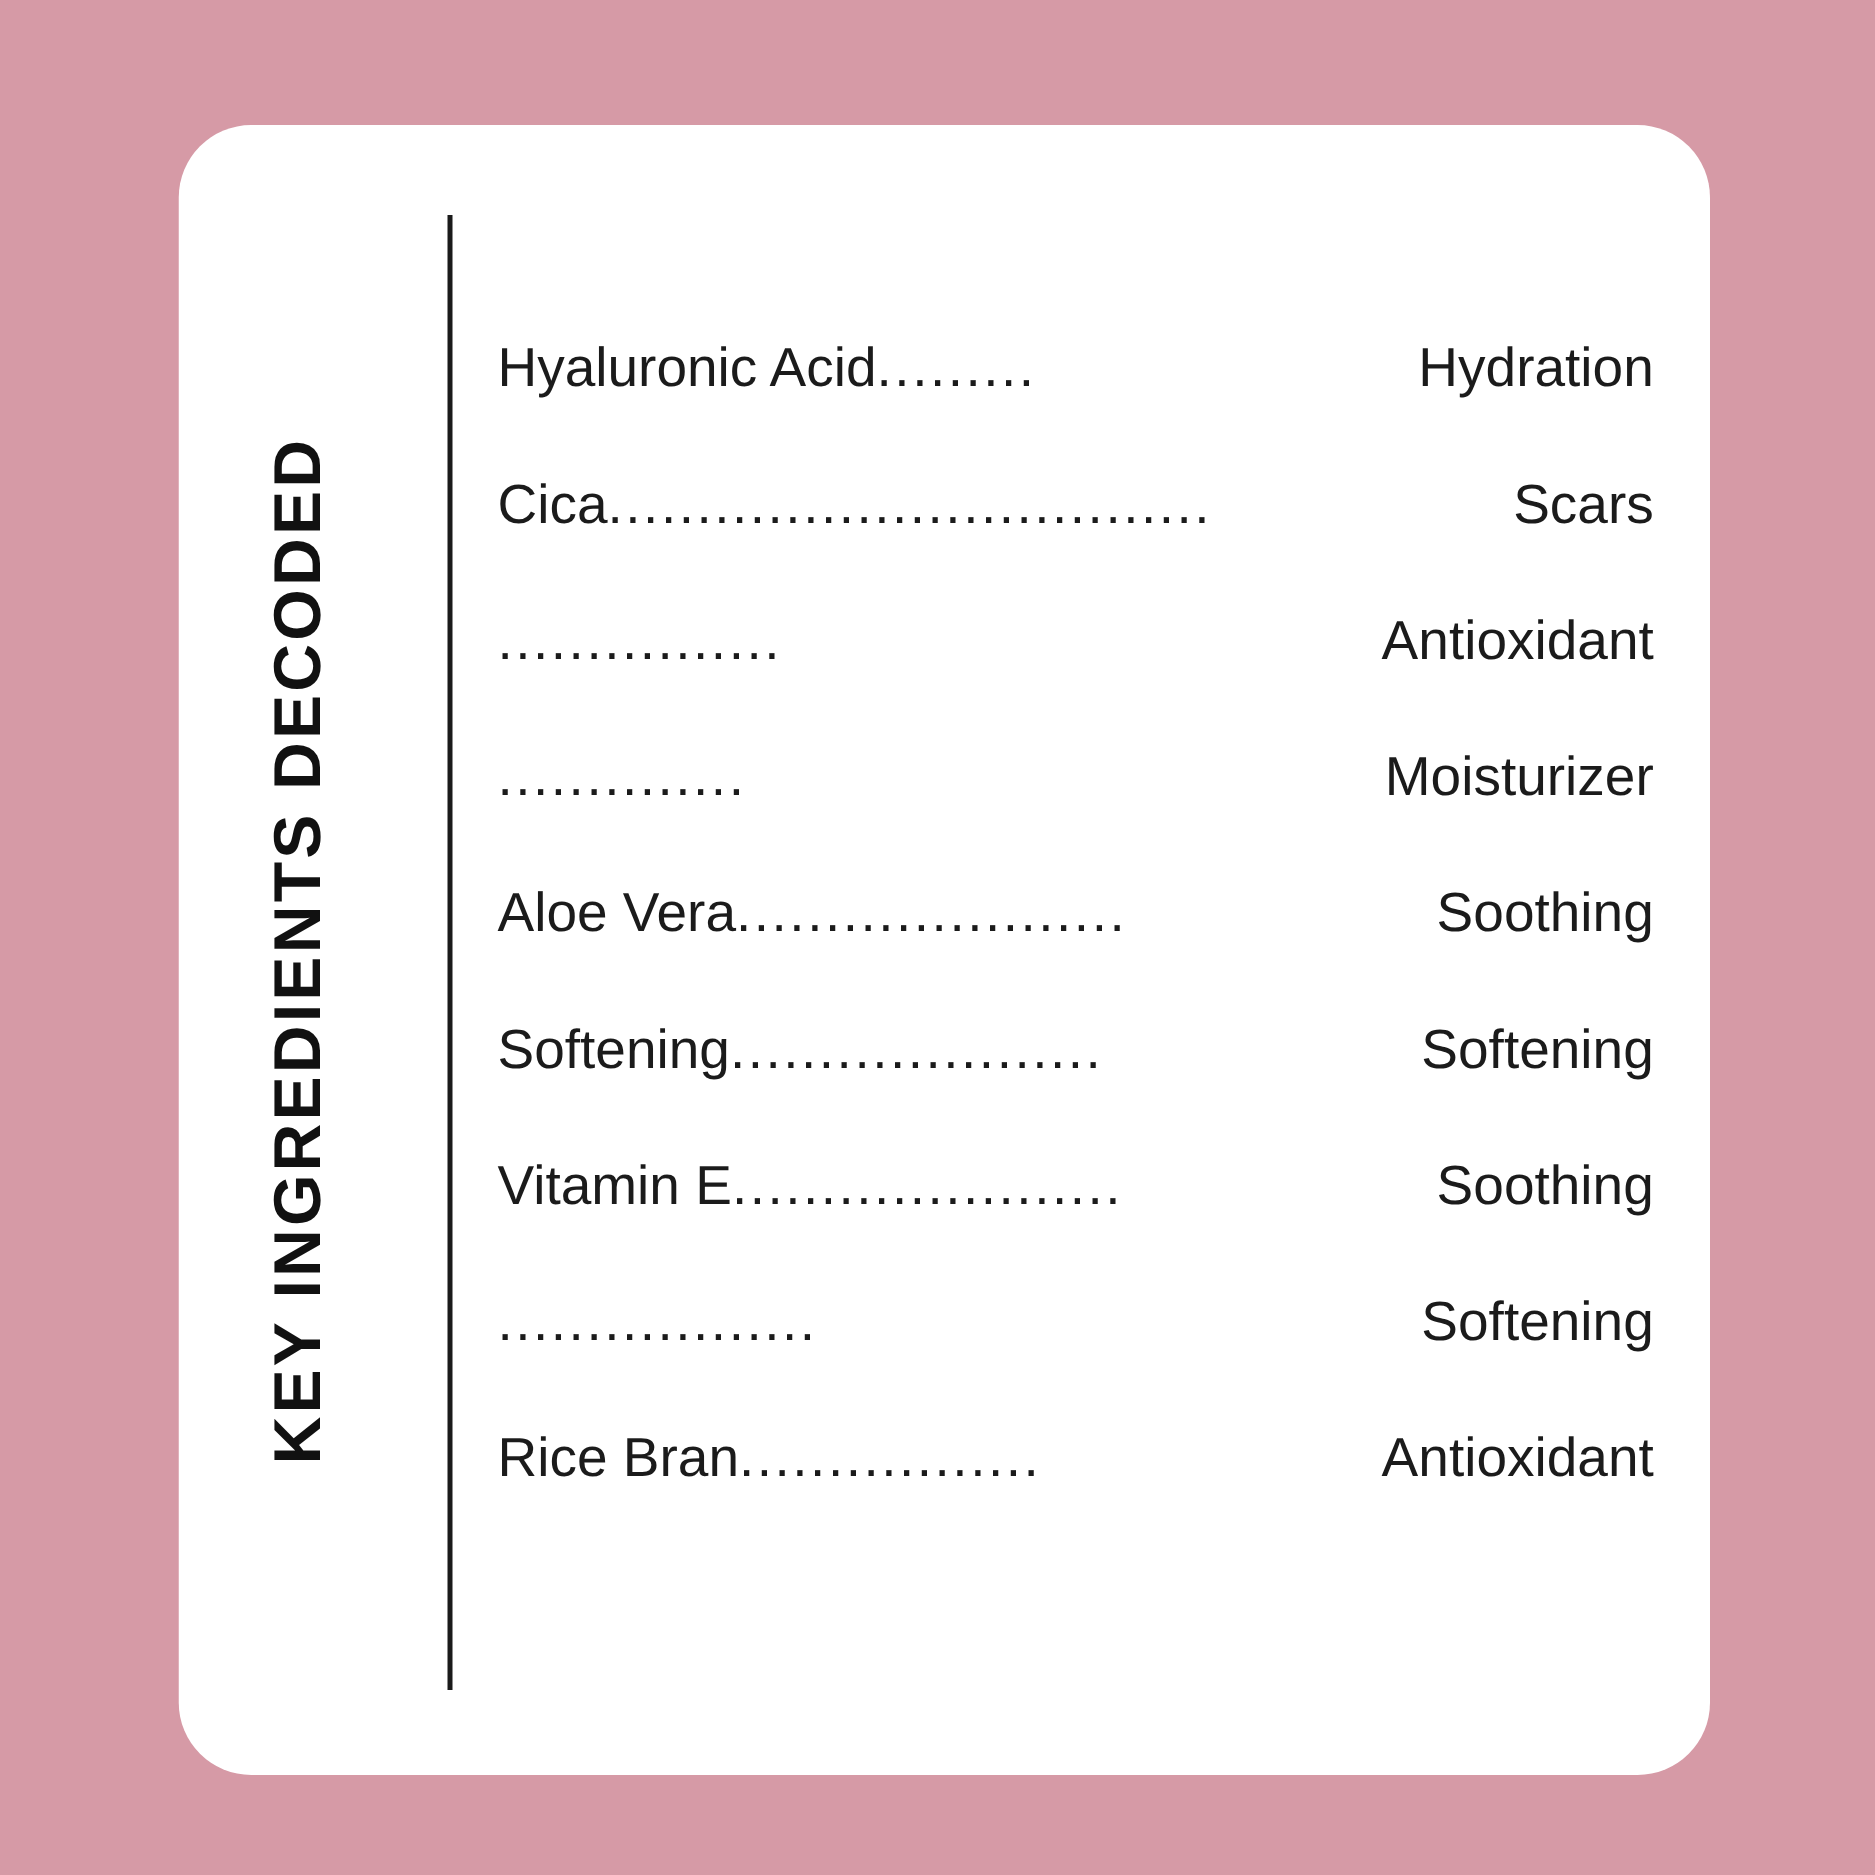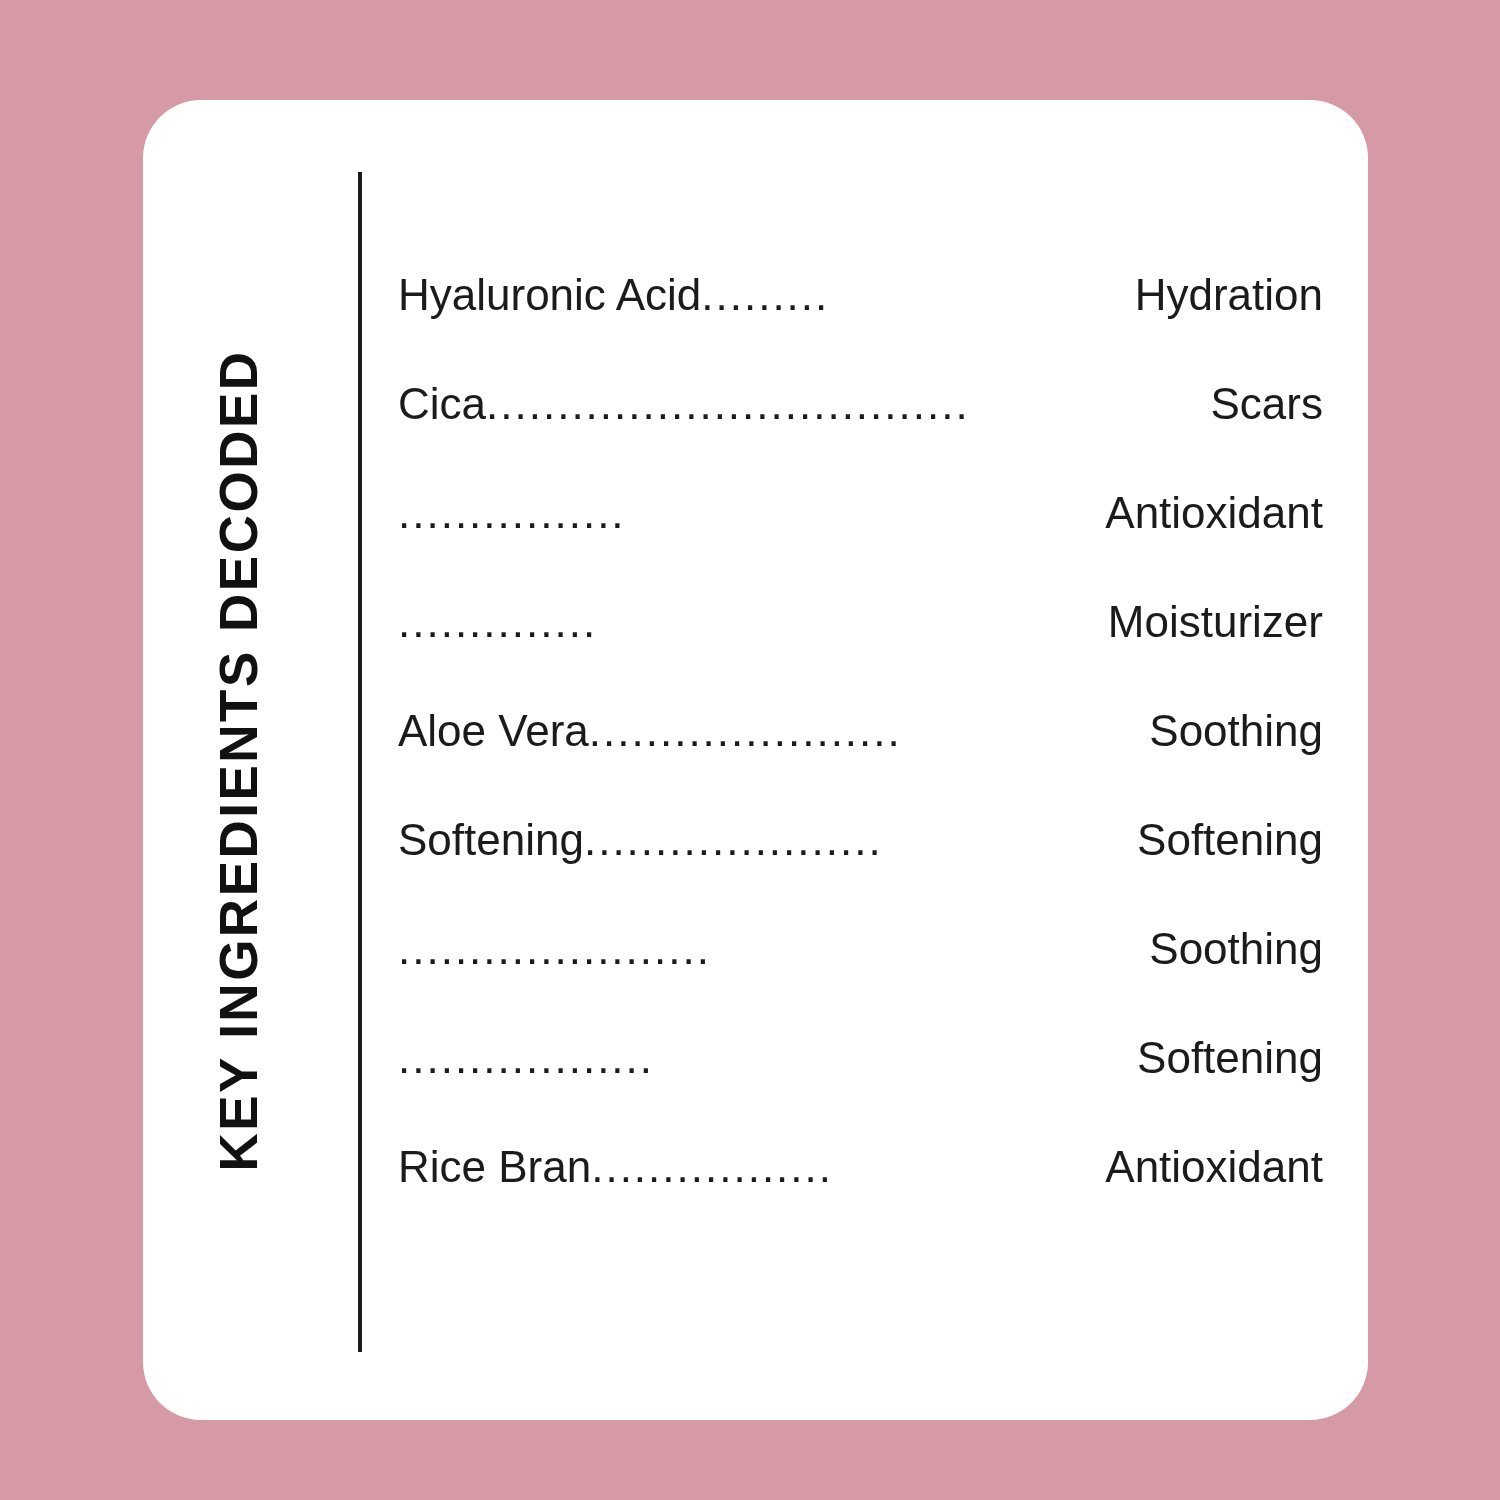--- a/index.html
+++ b/index.html
@@ -136,20 +136,21 @@
         <span class="val">Soothing</span>
       </div>
 
       <div class="row">
         <span class="name">Softening</span>
         <span class="dots">.....................</span>
         <span class="val">Softening</span>
       </div>
 
       <div class="row">
+        <span class="name">Vitamin E</span>
         <span class="dots">......................</span>
         <span class="val">Soothing</span>
       </div>
 
       <div class="row">
         <span class="dots">..................</span>
         <span class="val">Softening</span>
       </div>
 
       <div class="row">

